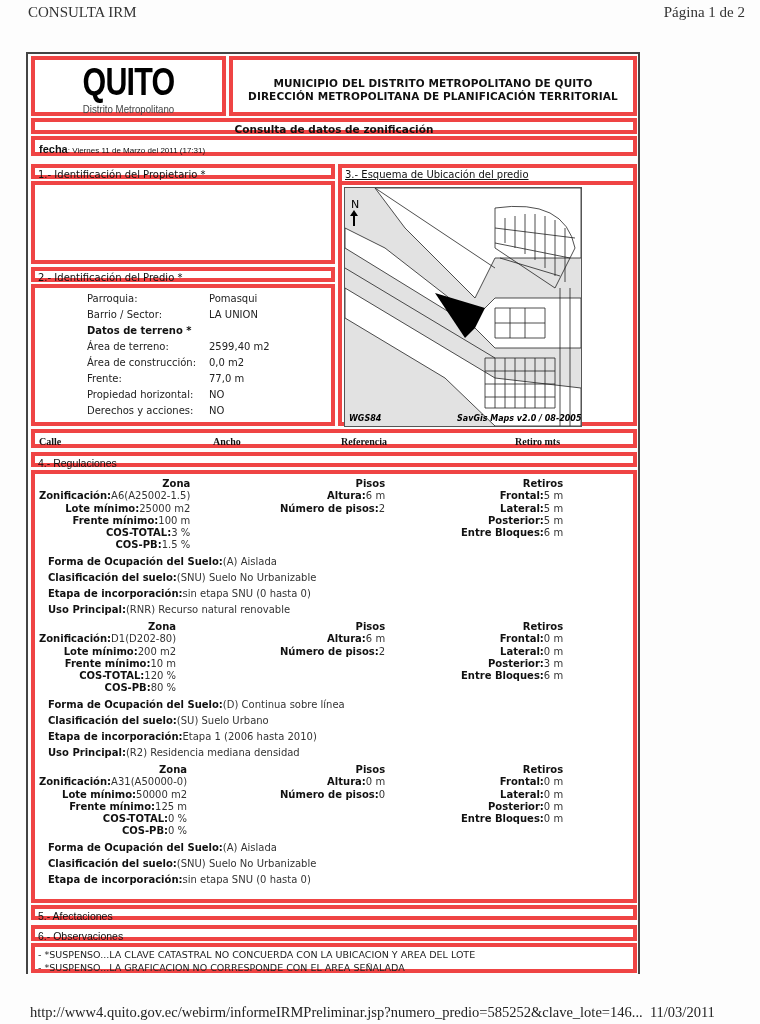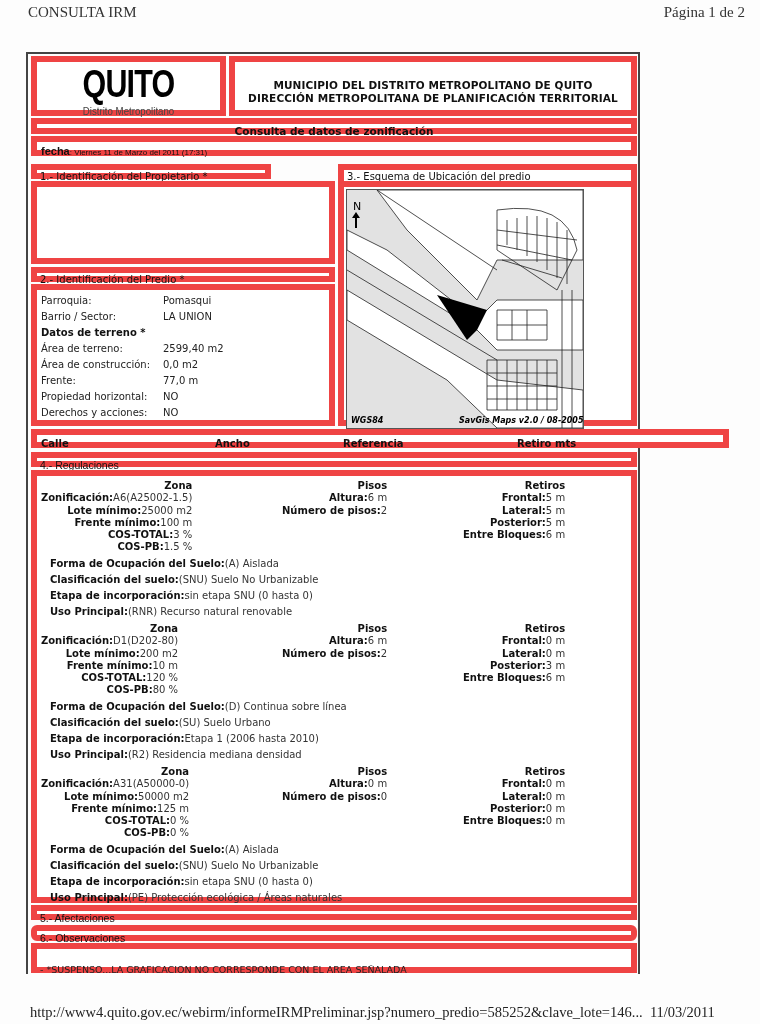--- a/index.html
+++ b/index.html
@@ -17,21 +17,21 @@
   .print-foot {
     position:absolute; left:30px; top:1004px;
     font-family:"Liberation Serif", serif; font-size:14.5px; color:#222;
     white-space:nowrap;
   }
   .frame {
     position:absolute; left:26px; top:52px; width:614px; height:922px;
     border:2px solid #444; border-bottom:none; box-sizing:border-box;
   }
   .box {
-    position:absolute; border:6px solid #ef4444; box-sizing:border-box;
+    position:absolute; border:4px solid #ef4444; box-sizing:border-box;
     background:#fff;
   }
   .logo-box { left:31px; top:56px; width:195px; height:60px; }
   .logo-word {
     position:absolute; left:0; right:0; top:2px; text-align:center;
     font-family:"Liberation Sans", sans-serif; font-weight:bold;
     font-size:39px; letter-spacing:-1px; transform:scaleX(0.78); color:#000;
     line-height:40px;
   }
   .logo-sub {
@@ -43,44 +43,44 @@
   .title-line {
     position:absolute; left:0; right:0; text-align:center;
     font-weight:bold; font-size:10.5px; letter-spacing:0.1px;
   }
   .sub-box { left:31px; top:118px; width:606px; height:16px; }
   .sub-box .t { text-align:center; font-weight:bold; font-size:10.5px; line-height:15px; }
   .fecha-box { left:31px; top:136px; width:606px; height:20px; }
   .fecha-box .t { padding-left:4px; font-size:8px; line-height:19px; font-family:"Liberation Sans", sans-serif;}
   .fecha-box .t b { font-size:11px; }
   .sec-title { font-size:10px; padding-left:3px; line-height:14px; white-space:nowrap; }
-  .s1 { left:31px; top:164px; width:240px; height:15px; }
+  .s1 { left:31px; top:164px; width:304px; height:15px; }
   .s1body { left:31px; top:181px; width:304px; height:83px; }
   .s2 { left:31px; top:267px; width:304px; height:15px; }
   .s2body { left:31px; top:284px; width:304px; height:142px; }
   .kv { position:absolute; left:4px; font-size:10px; color:#222; }
-  .kv .k { display:inline-block; width:122px; }
+  .kv .k { display:inline-block; width:122px;margin-left:48px; }
   .kv .k.bold { font-weight:bold; color:#111; }
   .s3 { left:338px; top:164px; width:299px; height:31px;text-decoration:underline; }
   .s3body { left:338px; top:181px; width:299px; height:245px; }
   .map { position:absolute; left:2px; top:2px; width:236px; height:238px; border:1px solid #555; background:#e9e9e9; overflow:hidden;}
-  .calle-box { left:31px; top:429px; width:698px; height:19px; }
+  .calle-box { left:31px; top:429px; width:606px; height:19px;font-family:Liberation Serif, serif; }
   .calle-box span { position:absolute; top:3px; font-weight:bold; font-size:10px; }
   .s4 { left:31px; top:452px; width:606px; height:15px; }
   .s4 .sec-title { font-family:"Liberation Sans", sans-serif; font-size:10.5px; }
   .s4body { left:31px; top:470px; width:606px; height:433px; }
   .zone { position:absolute; left:4px; width:598px; height:143px; font-size:10px; line-height:12.3px;text-align:right; }
   .col { position:absolute; top:4px; }
   .col div { white-space:nowrap; }
   .lbl { font-weight:bold; }
   .val { color:#333; }
   .wide { position:absolute; left:0; white-space:nowrap;padding-left:9px; }
   .s5 { left:31px; top:905px; width:606px; height:15px; }
   .s5 .sec-title, .s6 .sec-title { font-family:"Liberation Sans", sans-serif; font-size:10.5px; }
-  .s6 { left:31px; top:925px; width:606px; height:16px;border-radius:6px; }
+  .s6 { left:31px; top:925px; width:606px; height:16px; }
   .s6body { left:31px; top:943px; width:606px; height:30px; }
   .obs { position:absolute; left:3px; font-size:9.5px; white-space:nowrap; color:#222; }
 </style>
 </head>
 <body>
 
 <div class="print-hdr left">CONSULTA IRM</div>
 <div class="print-hdr right">Página 1 de 2</div>
 
 <div class="frame"></div>
@@ -237,30 +237,30 @@
     <div class="col" style="left:422px">
       <div class="lbl">Retiros</div>
       <div><span class="lbl">Frontal:</span><span class="val">0 m</span></div>
       <div><span class="lbl">Lateral:</span><span class="val">0 m</span></div>
       <div><span class="lbl">Posterior:</span><span class="val">0 m</span></div>
       <div><span class="lbl">Entre Bloques:</span><span class="val">0 m</span></div>
     </div>
     <div class="wide" style="top:82px"><span class="lbl">Forma de Ocupación del Suelo:</span><span class="val">(A) Aislada</span></div>
     <div class="wide" style="top:98px"><span class="lbl">Clasificación del suelo:</span><span class="val">(SNU) Suelo No Urbanizable</span></div>
     <div class="wide" style="top:114px"><span class="lbl">Etapa de incorporación:</span><span class="val">sin etapa SNU (0 hasta 0)</span></div>
-    <div class="wide" style="top:130px"><span class="lbl">Uso Principal:</span><span class="val">(PE) Protección ecológica / Áreas naturales</span></div>
   </div>
 </div>
 
 <div class="box s5">
   <div class="sec-title">5.- Afectaciones</div>
 </div>
 
 <div class="box s6">
   <div class="sec-title">6.- Observaciones</div>
 </div>
 <div class="box s6body">
+  <div class="obs" style="top:2px">- *SUSPENSO...LA CLAVE CATASTRAL NO CONCUERDA CON LA UBICACION Y AREA DEL LOTE</div>
   <div class="obs" style="top:15px">- *SUSPENSO...LA GRAFICACION NO CORRESPONDE CON EL AREA SEÑALADA</div>
 </div>
 
 <div class="print-foot">
   <span>http://www4.quito.gov.ec/webirm/informeIRMPreliminar.jsp?numero_predio=585252&amp;clave_lote=146...</span>&nbsp;&nbsp;<span>11/03/2011</span>
 </div>
 
 </body></html>

